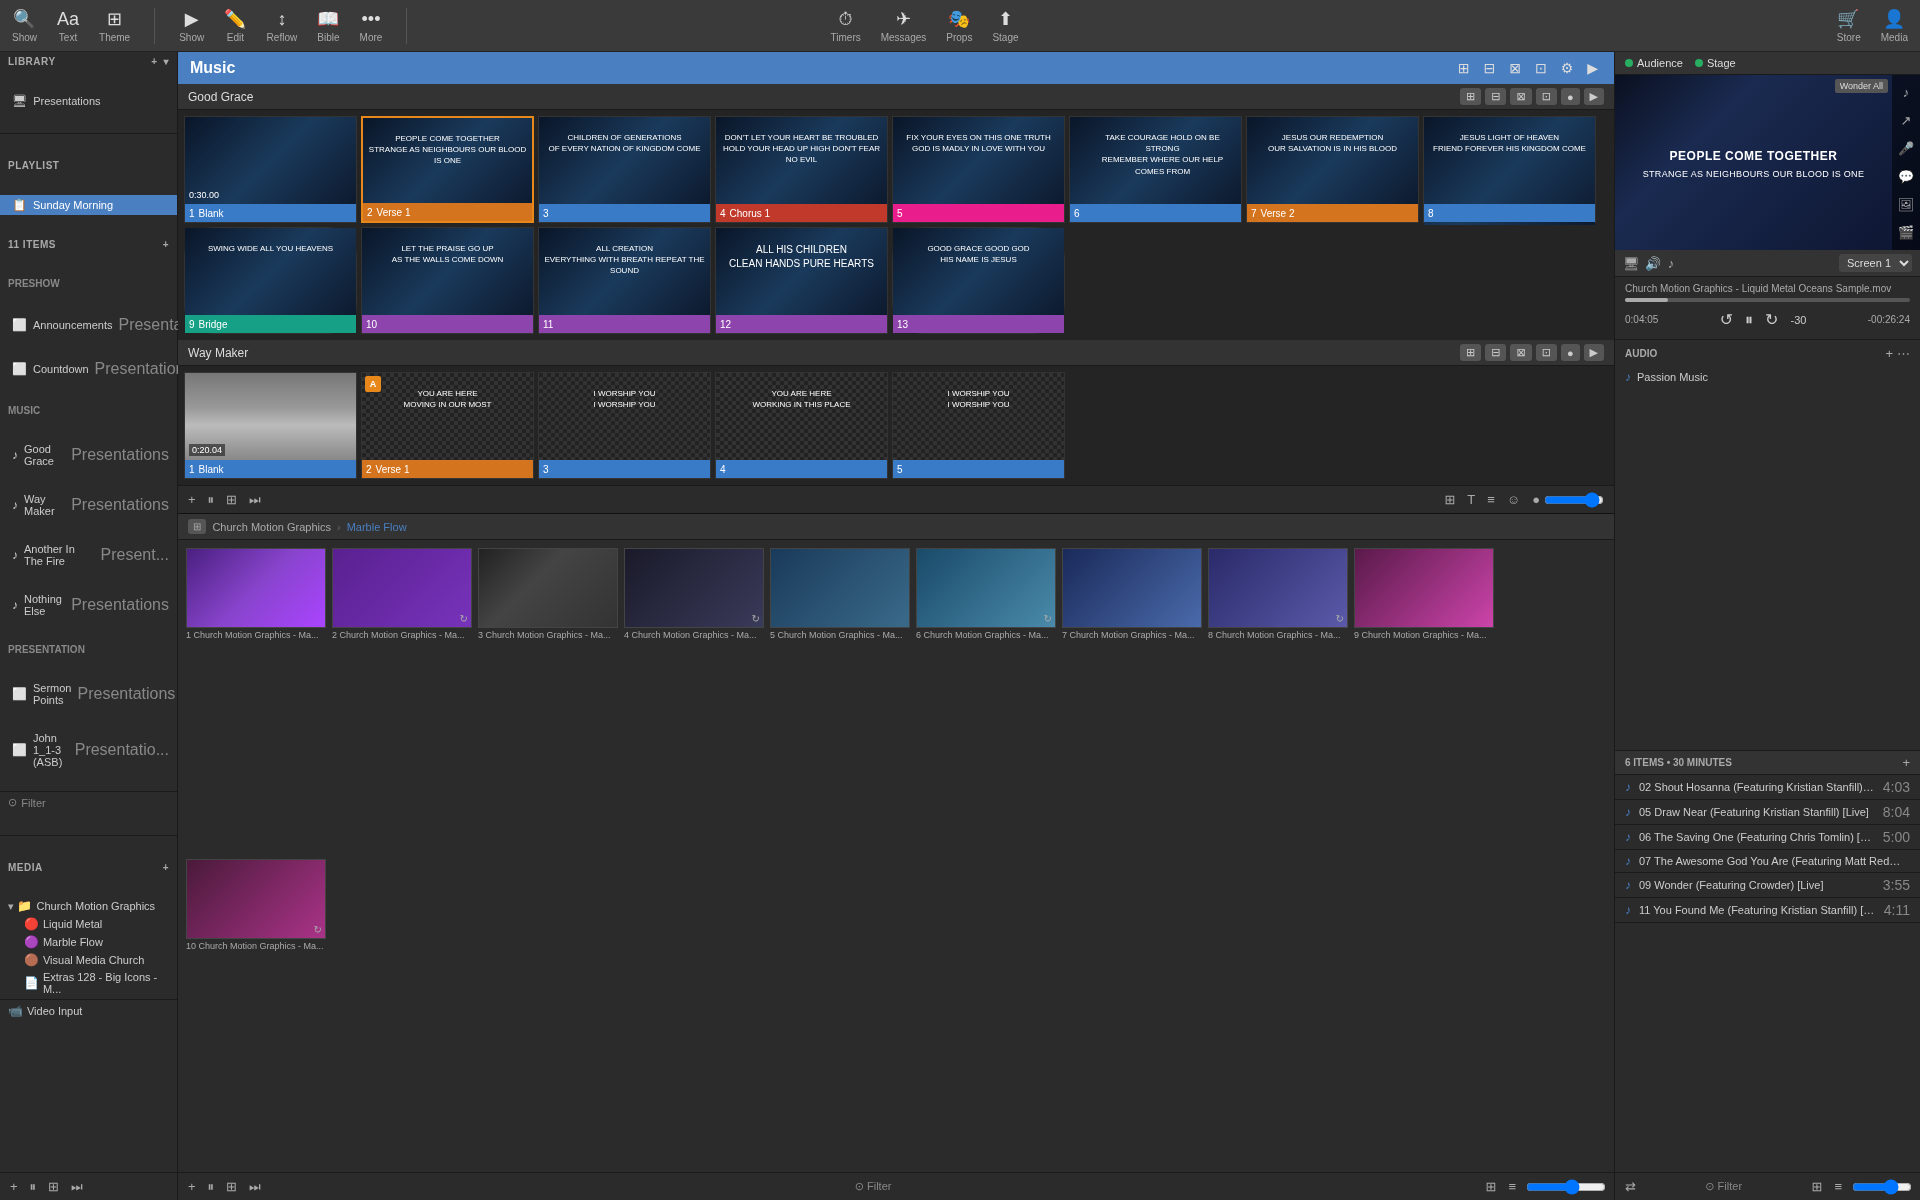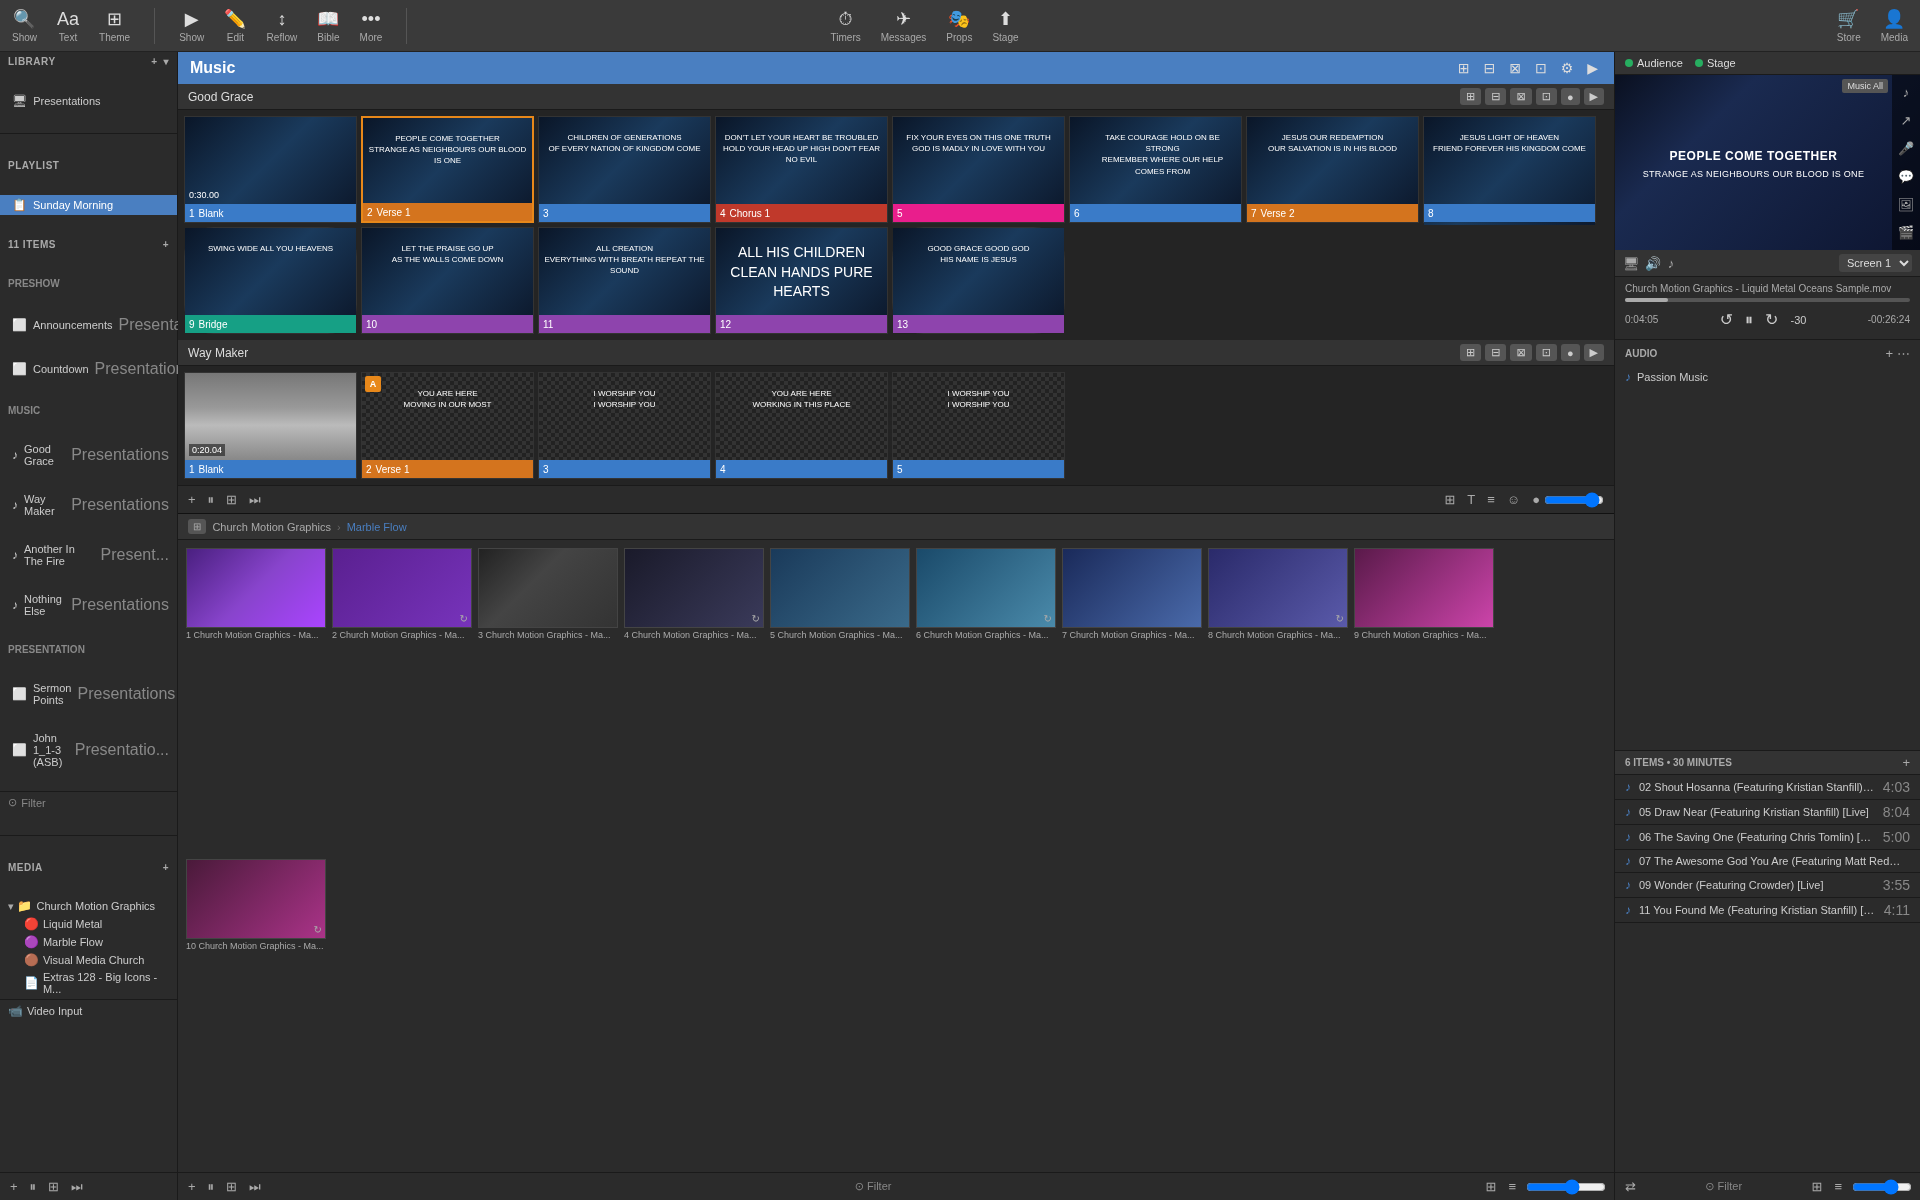--- a/index.html
+++ b/index.html
@@ -440,21 +440,21 @@
             <div style="width:100%;height:87px;background:linear-gradient(135deg,#0a1628 0%,#1a3a5c 50%,#0d1a2e 100%);position:relative;">
               <div style="position:absolute;top:15px;left:4px;right:4px;color:#fff;font-size:8px;text-align:center;text-transform:uppercase;line-height:1.4;">ALL CREATION<br>EVERYTHING WITH BREATH REPEAT THE SOUND</div>
             </div>
             <div class="slide-label purple">
               <span class="slide-number">11</span>
             </div>
           </div>
 
           <div class="slide-item" style="position:relative;">
             <div style="width:100%;height:87px;background:linear-gradient(135deg,#0a1628 0%,#1a3a5c 50%,#0d1a2e 100%);position:relative;">
-              <div style="position:absolute;top:15px;left:4px;right:4px;color:#fff;font-size:14px;text-align:center;text-transform:uppercase;line-height:1.4;">ALL HIS CHILDREN<br>CLEAN HANDS PURE HEARTS</div>
+              <div style="position:absolute;top:15px;left:4px;right:4px;color:#fff;font-size:10px;text-align:center;text-transform:uppercase;line-height:1.4;">ALL HIS CHILDREN<br>CLEAN HANDS PURE HEARTS</div>
             </div>
             <div class="slide-label purple">
               <span class="slide-number">12</span>
             </div>
           </div>
 
           <div class="slide-item" style="position:relative;border-radius:31px;">
             <div style="width:100%;height:87px;background:linear-gradient(135deg,#0a1628 0%,#1a3a5c 50%,#0d1a2e 100%);position:relative;">
               <div style="position:absolute;top:15px;left:4px;right:4px;color:#fff;font-size:8px;text-align:center;text-transform:uppercase;line-height:1.4;">GOOD GRACE GOOD GOD<br>HIS NAME IS JESUS</div>
             </div>
@@ -638,21 +638,21 @@
       </div>
       <div class="right-side-icons">
         <span class="rs-icon">♪</span>
         <span class="rs-icon">↗</span>
         <span class="rs-icon">🎤</span>
         <span class="rs-icon">💬</span>
         <span class="rs-icon">🖼</span>
         <span class="rs-icon">🎬</span>
       </div>
       <div style="position:absolute;top:4px;right:32px;display:flex;align-items:center;gap:4px;">
-        <button style="background:#555;border:none;color:#ddd;font-size:9px;padding:2px 5px;border-radius:2px;cursor:pointer;writing-mode:initial;">Music All</button>
+        <button style="background:#555;border:none;color:#ddd;font-size:9px;padding:2px 5px;border-radius:2px;cursor:pointer;writing-mode:initial;">Wonder All</button>
       </div>
     </div>
 
     <div class="right-panel-toolbar">
       <div style="display:flex;gap:6px;align-items:center;">
         <button class="rp-btn">🖥</button>
         <button class="rp-btn">🔊</button>
         <button class="rp-btn">♪</button>
       </div>
       <select class="screen-select">

